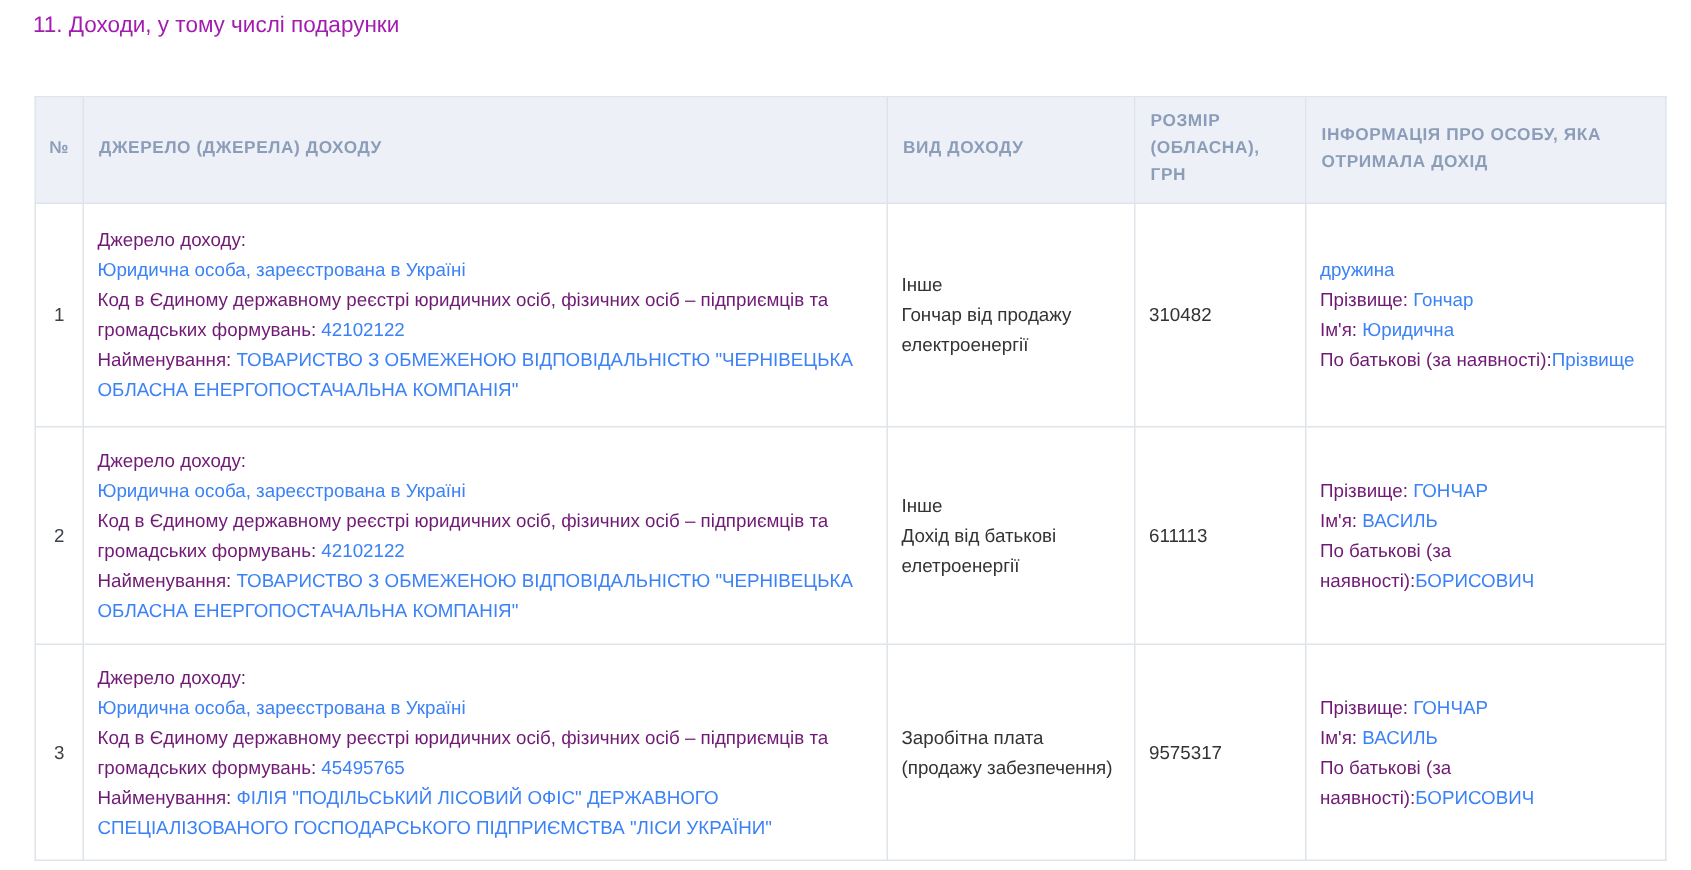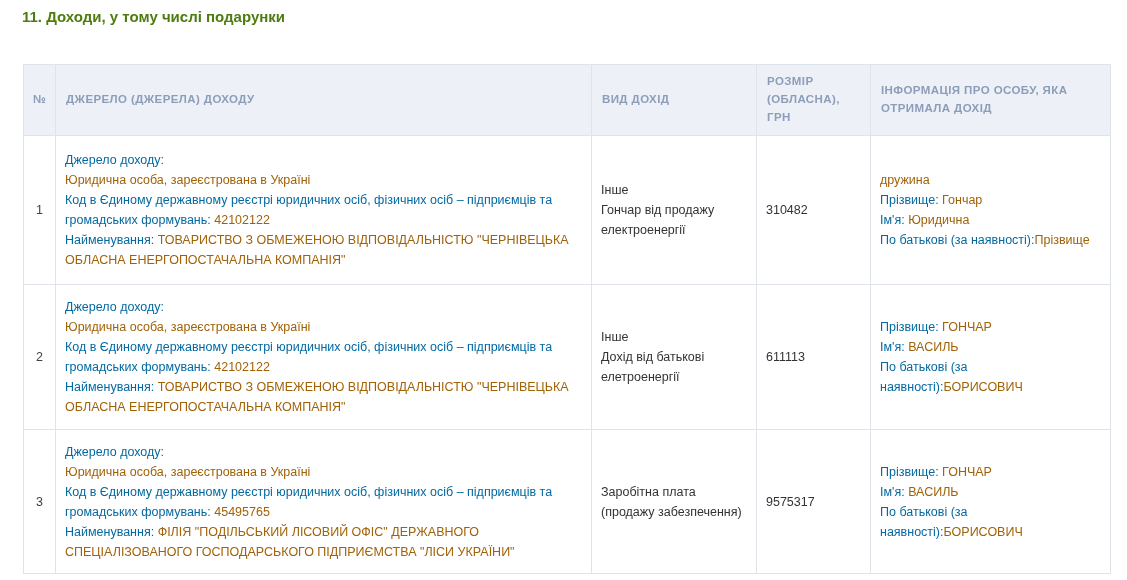--- a/index.html
+++ b/index.html
@@ -7,22 +7,22 @@
     margin: 0; padding: 0;
     background: #ffffff;
     width: 1127px; height: 580px;
     font-family: "Liberation Sans", sans-serif;
     overflow: hidden;
   }
   .page-title {
     position: absolute;
     left: 22px; top: 8px;
     font-size: 15px;
-    color: #4d7c0f;
-    font-weight: 700;
+    color: #a21caf;
+    font-weight: 400;
   }
   .table-wrap {
     position: absolute;
     left: 23px; top: 64px;
     width: 1087px;
   }
   table {
     border-collapse: collapse;
     table-layout: fixed;
     width: 1087px;
@@ -47,43 +47,43 @@
     background: #ffffff;
     font-size: 12.5px;
     color: #333333;
     padding: 10px 9px;
     line-height: 20px;
   }
   tbody tr:nth-child(1) td { height: 149px; }
   tbody tr:nth-child(2) td { height: 145px; }
   tbody tr:nth-child(3) td { height: 144px; }
   td.cell-num { text-align: center; color: #3c4247; }
-  .lbl { color: #0369a1; }
-  .val { color: #a16207; }
+  .lbl { color: #701a75; }
+  .val { color: #3b82f6; }
   .name-val { font-size: 12.5px; }
 </style>
 </head>
 <body>
 
 <div class="page-title">11. Доходи, у тому числі подарунки</div>
 
 <div class="table-wrap">
   <table>
     <colgroup>
       <col style="width:32px">
       <col style="width:536px">
       <col style="width:165px">
       <col style="width:114px">
       <col style="width:240px">
     </colgroup>
     <thead>
       <tr>
         <th class="col-num">№</th>
         <th>ДЖЕРЕЛО (ДЖЕРЕЛА) ДОХОДУ</th>
-        <th>ВИД ДОХІД</th>
+        <th>ВИД ДОХОДУ</th>
         <th>РОЗМІР (ОБЛАСНА), ГРН</th>
         <th>ІНФОРМАЦІЯ ПРО ОСОБУ, ЯКА ОТРИМАЛА ДОХІД</th>
       </tr>
     </thead>
     <tbody>
 
       <tr>
         <td class="cell-num">1</td>
         <td>
           <div><span class="lbl">Джерело доходу:</span></div>

